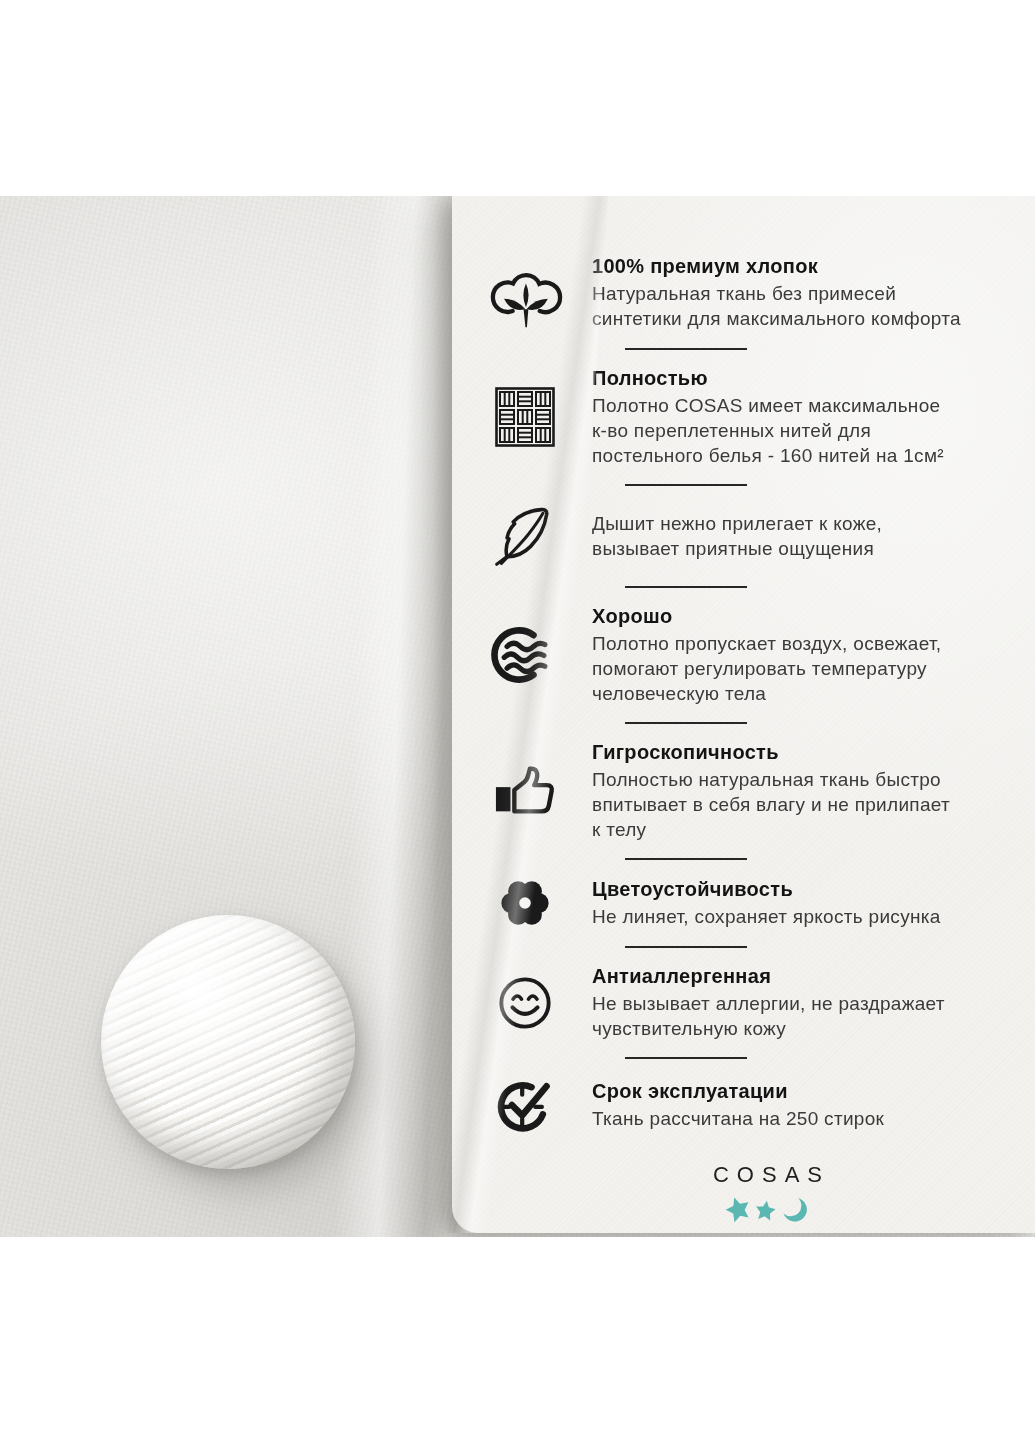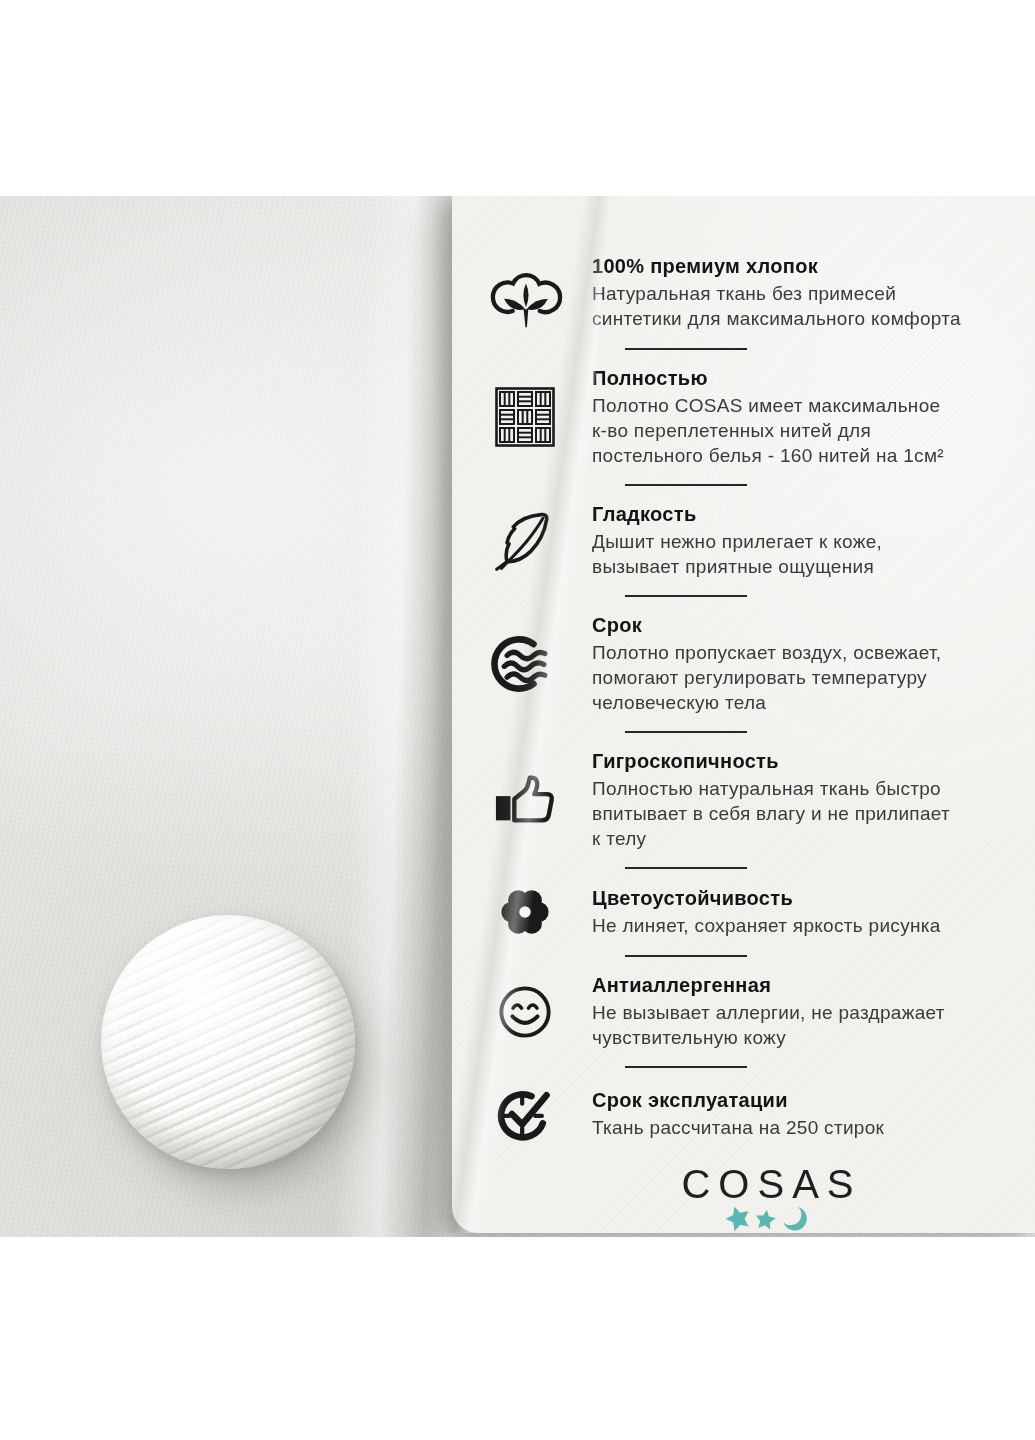--- a/index.html
+++ b/index.html
@@ -63,21 +63,21 @@
   }
 
   .feature{display:flex;align-items:center;}
   .icon-box{flex:0 0 80px;width:80px;margin-right:27px;display:flex;align-items:center;justify-content:center;color:var(--icon);}
   .feature-text{flex:1 1 auto;min-width:0;}
   .feature-text h3{margin:0 0 3px 0;font-size:20px;line-height:24px;font-weight:bold;color:var(--title_text);letter-spacing:0.3px;}
   .feature-text p{margin:0;font-size:19px;line-height:25px;color:var(--body_text);letter-spacing:0.3px;white-space:pre-line;}
   .divider{border:0;border-top:2px solid #262626;width:122px;margin:16px 0 16px 140px;}
 
   .logo{margin-top:24px;text-align:center;padding-left:60px;position:relative;}
-  .logo-text{font-size:40px;line-height:32px;color:#1F1F1F;letter-spacing:8px;margin-right:-8px;font-weight:400;}
+  .logo-text{font-size:22px;line-height:32px;color:#1F1F1F;letter-spacing:8px;margin-right:-8px;font-weight:400;}
   .logo-symbols{margin-top:4px;color:var(--accent);}
 </style>
 </head>
 <body>
 
 <div class="page">
   <div class="photo">
     <div class="crease"></div>
     <div class="button-circle"></div>
 
@@ -145,38 +145,37 @@
 
       <div class="feature">
         <div class="icon-box">
           <svg width="66" height="68" viewBox="0 0 70 70" fill="none" stroke="currentColor" stroke-linecap="round" stroke-linejoin="round">
             <path d="M16 57 C14 50 15 44 18 38 L16 37 C17 31 20 26 24 22 L22.5 20 C29 13 40 8 52 7 C56 6.7 58.5 8 58 12 C56 25 50 37 41 46 C34 53 25 57 16 57 Z" stroke-width="3.8"></path>
             <path d="M10 64 C18 56 30 44 38 34 C44 26.5 50 18 54 11" stroke-width="3.2"></path>
             <line x1="5" y1="65" x2="17" y2="56" stroke-width="3.2"></line>
           </svg>
         </div>
         <div class="feature-text">
-          <h3>Гладкость</h3>
           <p>Дышит нежно прилегает к коже,
 вызывает приятные ощущения</p>
         </div>
       </div>
       <hr class="divider">
 
       <div class="feature">
         <div class="icon-box">
           <svg width="68" height="62" viewBox="0 0 72 64" fill="none" stroke="currentColor" stroke-linecap="round">
             <path d="M45 11 A26 26 0 1 0 45 53" stroke-width="7"></path>
             <path d="M17 23 q7 -7 14 0 q7 7 14 0 q6 -5.5 12 -2" stroke-width="5.5"></path>
             <path d="M14 34.5 q7 -7 14 0 q7 7 14 0 q6.5 -6 14 -2" stroke-width="5.5"></path>
             <path d="M17 46 q7 -7 14 0 q7 7 14 0 q6 -5.5 12 -2" stroke-width="5.5"></path>
           </svg>
         </div>
         <div class="feature-text">
-          <h3>Срок</h3>
+          <h3>Хорошо</h3>
           <p>Полотно пропускает воздух, освежает,
 помогают регулировать температуру
 человеческую тела</p>
         </div>
       </div>
       <hr class="divider">
 
       <div class="feature">
         <div class="icon-box">
           <svg width="62" height="58" viewBox="0 0 64 58" fill="none" stroke-linejoin="round">

